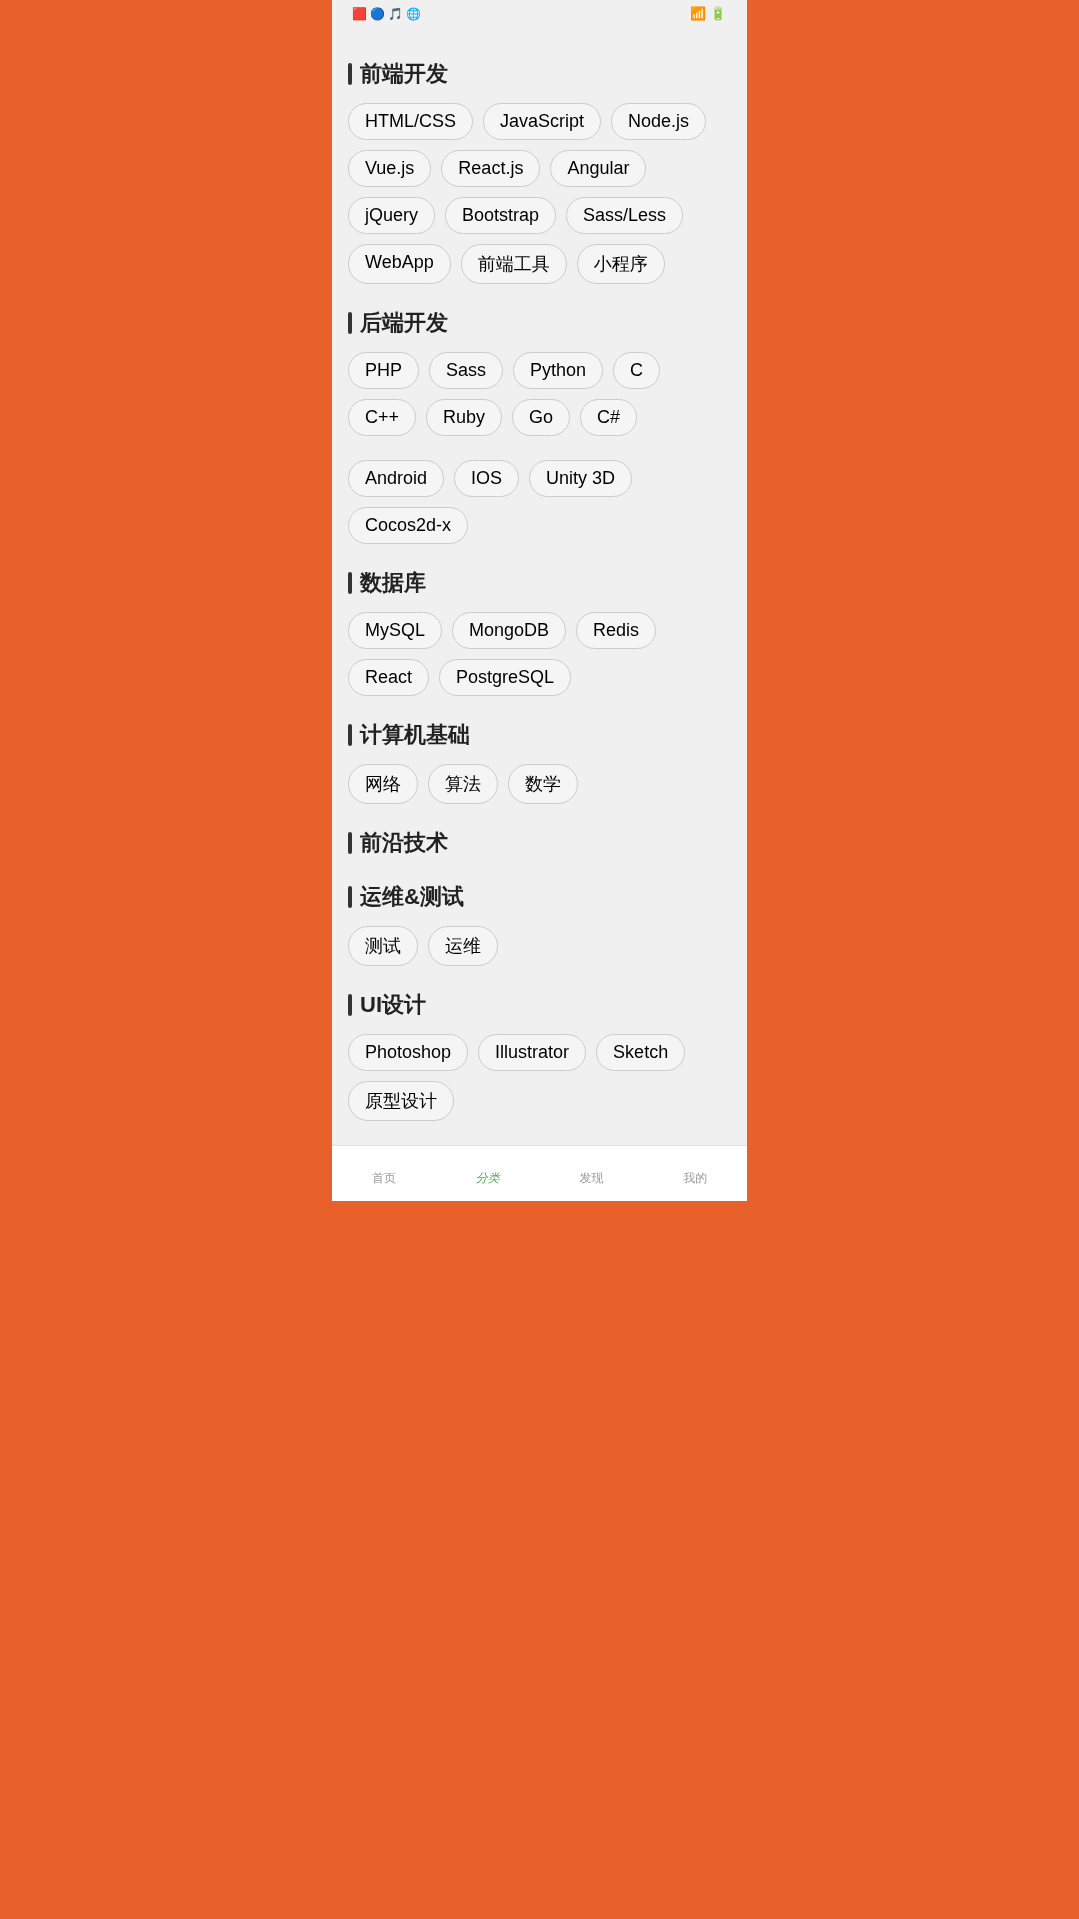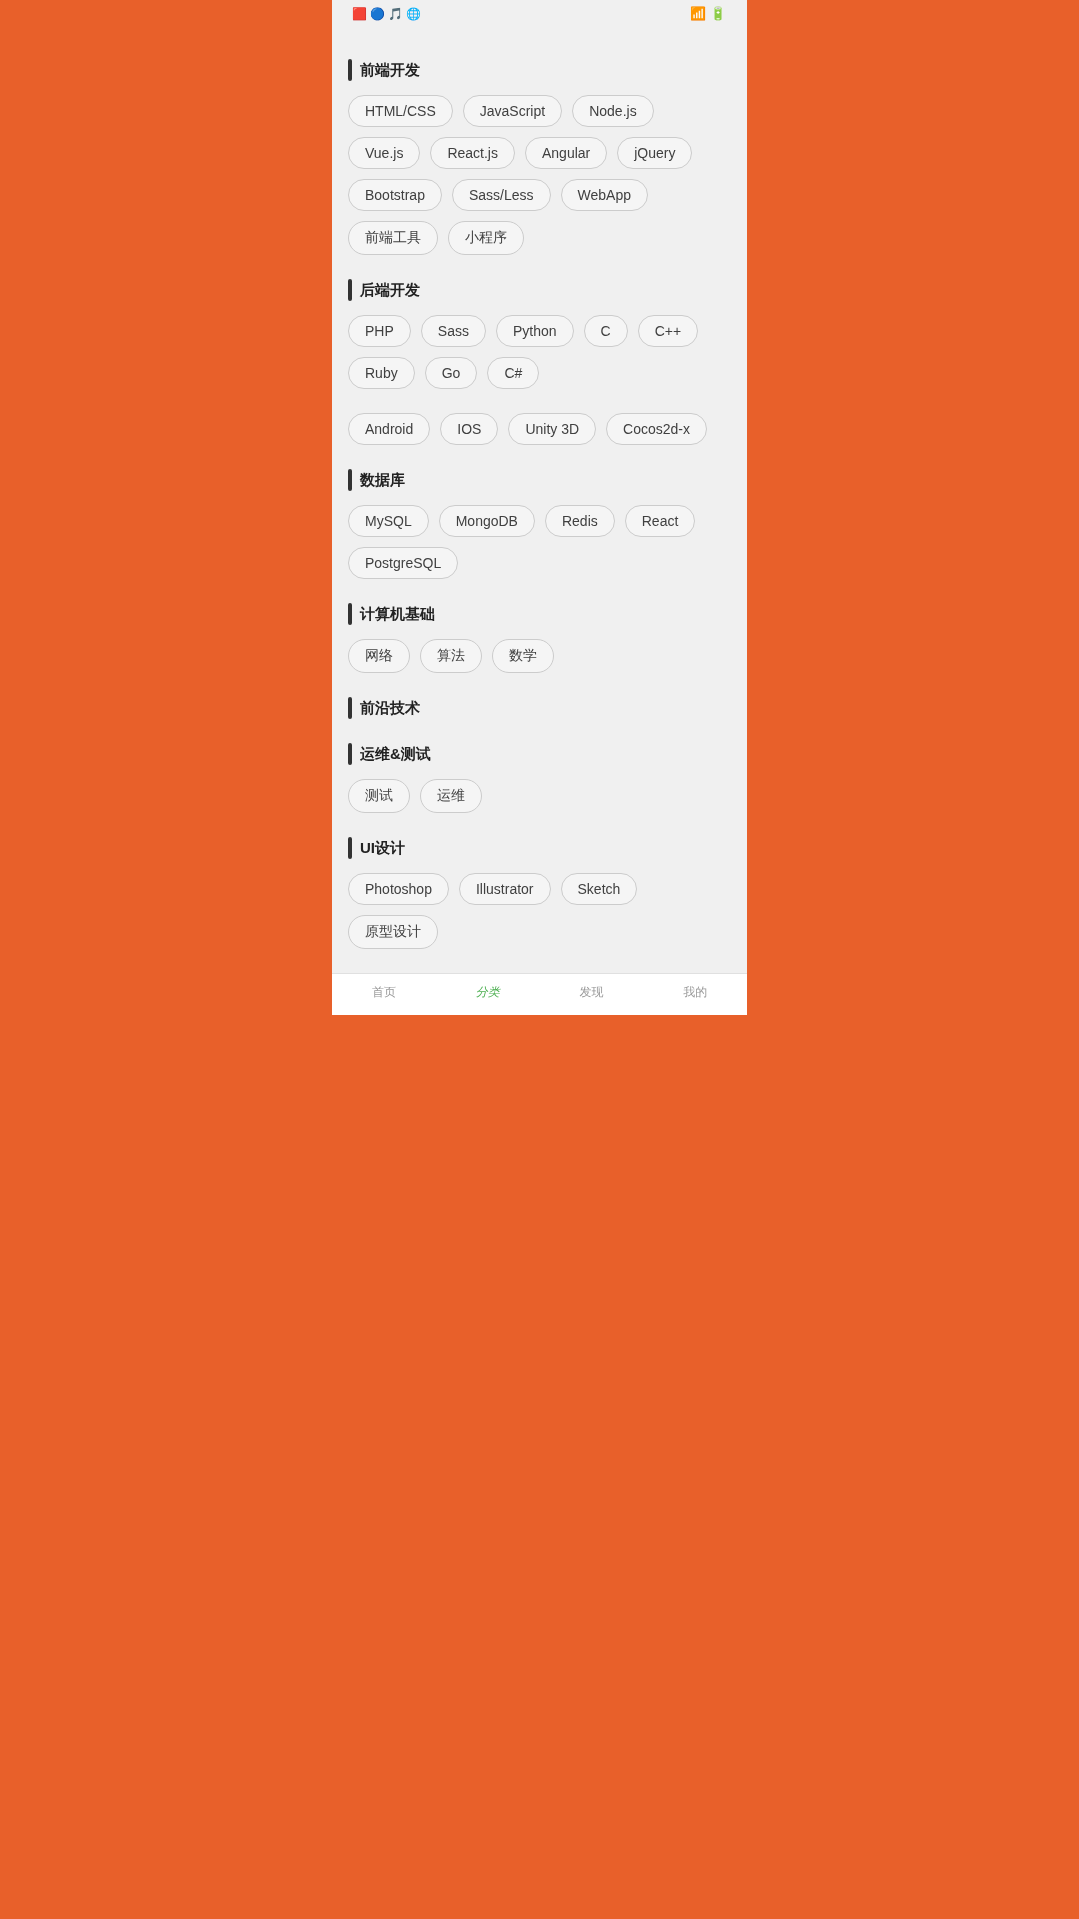--- a/index.html
+++ b/index.html
@@ -50,49 +50,49 @@
       margin-bottom: 14px;
     }
     .section-bar {
       width: 4px;
       height: 22px;
       background: #333;
       border-radius: 2px;
       margin-right: 8px;
     }
     .section-title {
-      font-size: 15px;
+      font-size: 22px;
       font-weight: 600;
       color: #222;
     }
     .tags-container {
       display: flex;
       flex-wrap: wrap;
       gap: 10px;
     }
     .tag {
       border: 1.5px solid #ccc;
       border-radius: 20px;
       padding: 7px 16px;
-      font-size: 14px;
-      color: #404040;
+      font-size: 18px;
+      color: #000000;
       background: #f5f5f5;
       cursor: pointer;
       white-space: nowrap;
     }
     .bottom-nav {
       position: sticky;
       bottom: 0;
       width: 100%;
       background: #fff;
       border-top: 1px solid #e0e0e0;
       display: flex;
       justify-content: space-around;
       align-items: center;
-      padding: 10px 0 14px;
+      padding: 24px 0 14px;
     }
     .nav-item {
       display: flex;
       flex-direction: column;
       align-items: center;
       gap: 4px;
       cursor: pointer;
     }
     .nav-label {
       font-size: 12px;

